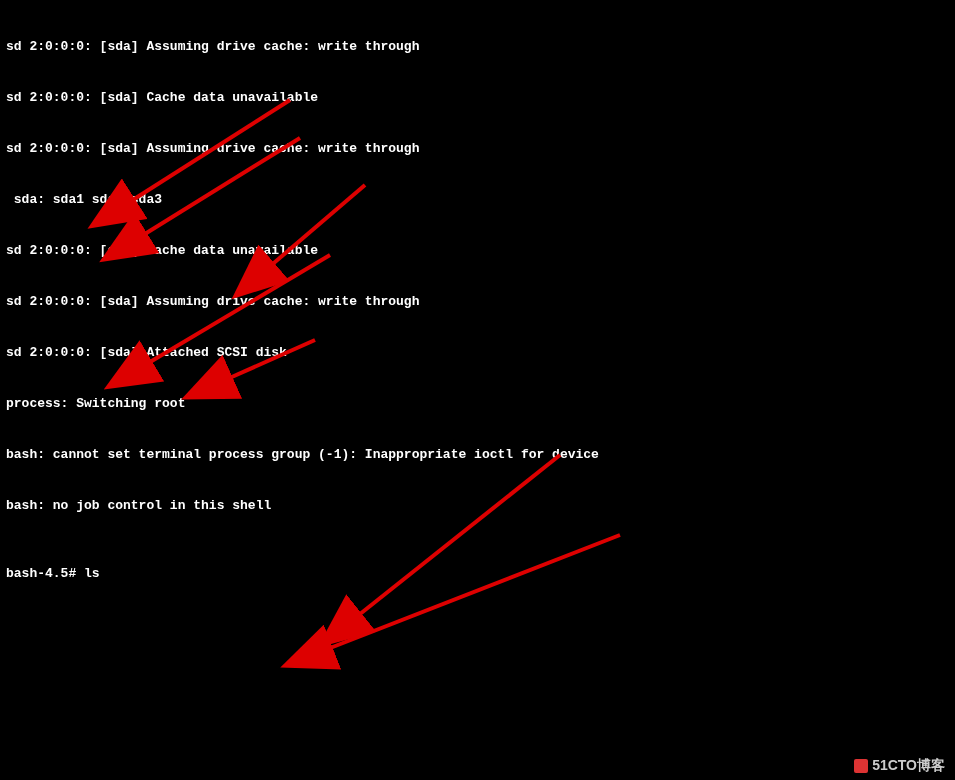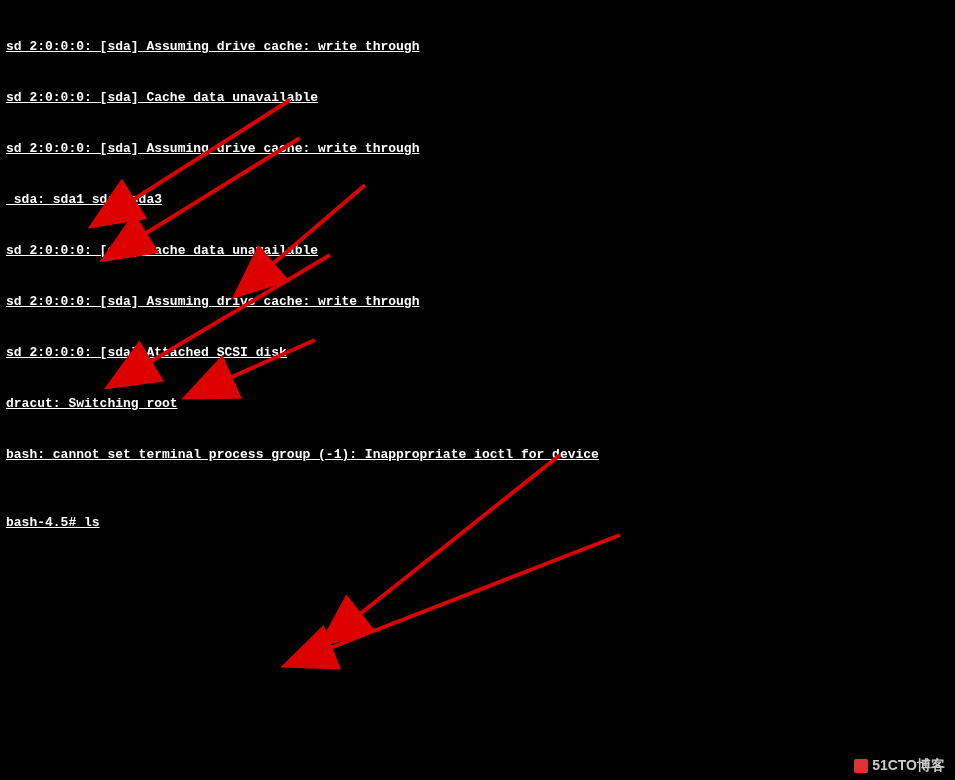--- a/index.html
+++ b/index.html
@@ -15,21 +15,21 @@
     overflow: hidden;
     font-weight: bold;
     position: relative;
   }
   .terminal {
     padding: 4px 6px;
     white-space: pre;
     position: relative;
     z-index: 1;
   }
-  .line { white-space: pre; text-decoration: underline; }
+  .line { white-space: pre; }
   .arrows {
     position: absolute;
     top: 0;
     left: 0;
     pointer-events: none;
     z-index: 2;
   }
   .watermark {
     position: absolute;
     bottom: 6px;
@@ -55,22 +55,23 @@
 <body>
 
 <div class="terminal">
   <div class="line">sd 2:0:0:0: [sda] Assuming drive cache: write through</div>
   <div class="line">sd 2:0:0:0: [sda] Cache data unavailable</div>
   <div class="line">sd 2:0:0:0: [sda] Assuming drive cache: write through</div>
   <div class="line"> sda: sda1 sda2 sda3</div>
   <div class="line">sd 2:0:0:0: [sda] Cache data unavailable</div>
   <div class="line">sd 2:0:0:0: [sda] Assuming drive cache: write through</div>
   <div class="line">sd 2:0:0:0: [sda] Attached SCSI disk</div>
-  <div class="line">dracut: Switching root</div>
+  <div class="line">process: Switching root</div>
   <div class="line">bash: cannot set terminal process group (-1): Inappropriate ioctl for device</div>
+  <div class="line">bash: no job control in this shell</div>
 
   <div class="line"><span>bash-4.5# </span><span>ls</span></div>
 
   
   
 
   
   
   
   

